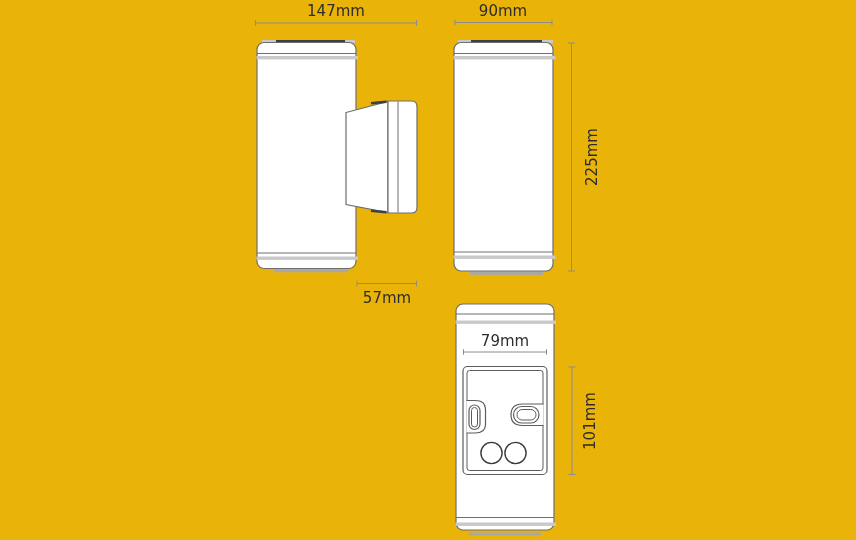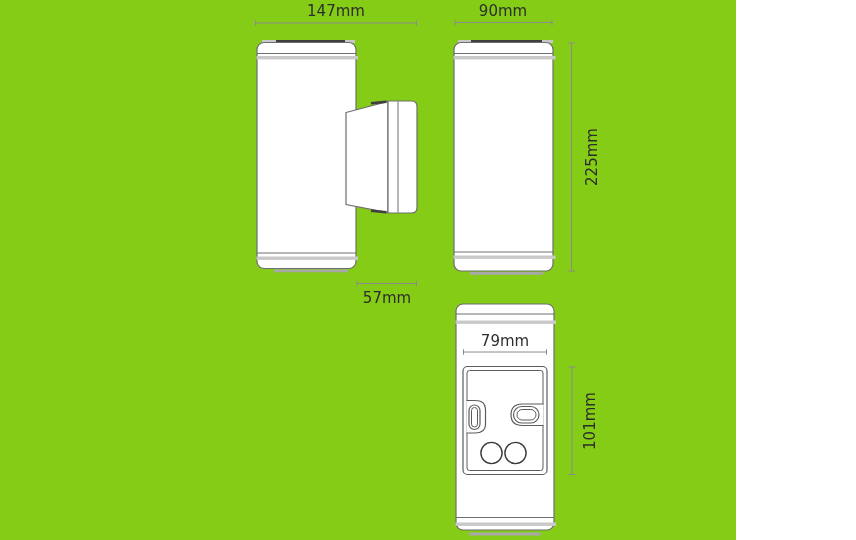--- a/index.html
+++ b/index.html
@@ -3,23 +3,23 @@
 <meta charset="utf-8">
 <style>
   html, body {
     margin: 0;
     padding: 0;
     background: #ffffff;
     font-family: "DejaVu Sans", sans-serif;
   }
   .canvas {
     position: relative;
-    width: 736px;
+    width: 856px;
     height: 540px;
-    background: #84cc16;
+    background: #eab308;
     overflow: hidden;
   }
   svg { display: block; }
 
   
   .outline   { fill: #ffffff; stroke: #6e6e6e; stroke-width: 1.2; }
   .plate     { fill: #ffffff; stroke: #5c5c5c; stroke-width: 1.2; }
   .innerline { fill: none;    stroke: #6e6e6e; stroke-width: 1; }
   .plateline { fill: none;    stroke: #5c5c5c; stroke-width: 1; }
   .band      { fill: #c9c9c9; }

